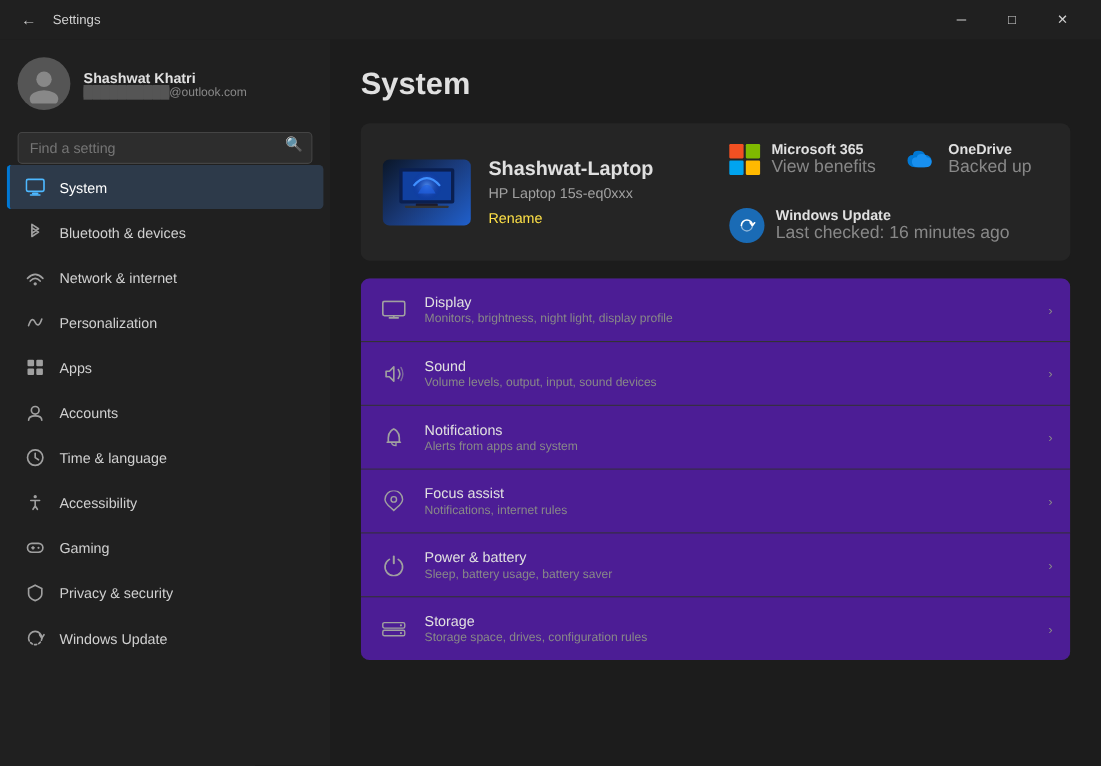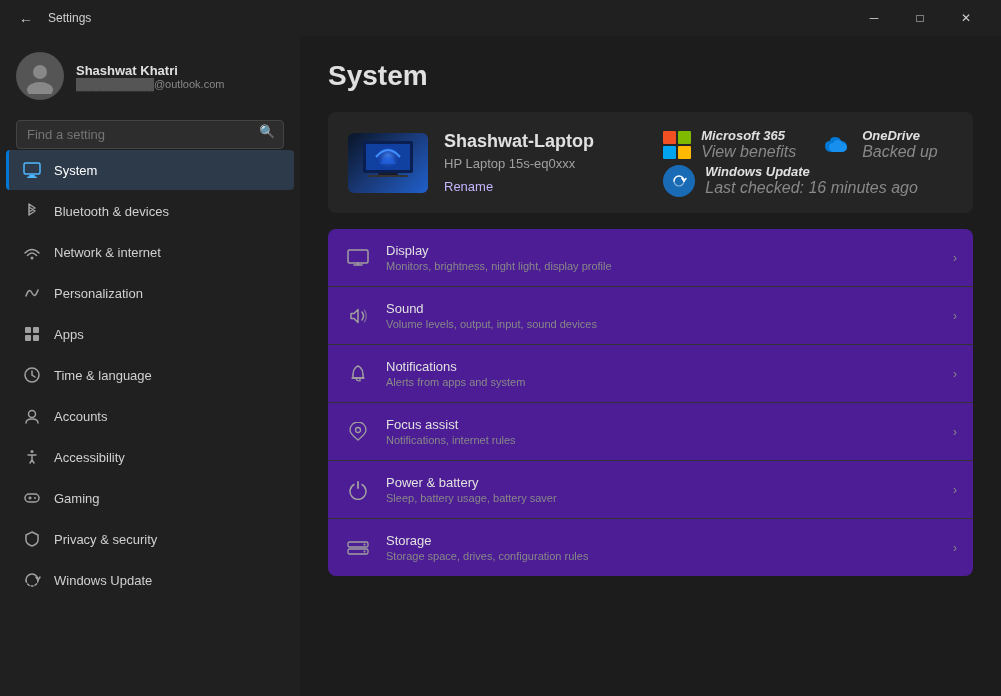--- a/index.html
+++ b/index.html
@@ -198,21 +198,21 @@
       border-radius: 6px;
       display: flex;
       align-items: center;
       justify-content: center;
       overflow: hidden;
     }
     .device-image svg { width: 60px; height: 50px; }
     .device-info { display: flex; flex-direction: column; gap: 4px; }
     .device-name { font-size: 18px; font-weight: 600; color: #e0e0e0; }
     .device-model { font-size: 13px; color: #a0a0a0; }
-    .device-rename { font-size: 13px; color: #c4b5fd; cursor: pointer; margin-top: 4px; }
+    .device-rename { font-size: 13px; color: #fde047; cursor: pointer; margin-top: 4px; }
     .device-app {
       display: flex;
       align-items: center;
       gap: 10px;
     }
     .win-update-icon {
       width: 32px;
       height: 32px;
       background: #1a6bb5;
       border-radius: 50%;
@@ -220,22 +220,21 @@
       align-items: center;
       justify-content: center;
       color: white;
       font-size: 16px;
     }
     .app-label { font-size: 13px; font-weight: 600; color: #e0e0e0; }
     .app-sublabel { font-size: 16px; color: #888; }
     .device-apps-grid {
       display: grid;
       grid-template-columns: 1fr 1fr;
-      gap: 3px 24px;
-      font-style: italic;
+      gap: 27px 24px;
     }
 
     
     .settings-row {
       background: #4c1d95;
       border-radius: 6px;
       display: flex;
       align-items: center;
       justify-content: space-between;
       padding: 14px 16px;
@@ -383,35 +382,35 @@
             <rect x="2" y="10" width="6" height="6" rx="1" fill="#a0a0a0"></rect>
             <rect x="10" y="10" width="6" height="6" rx="1" fill="#a0a0a0"></rect>
           </svg>
         </div>
         <span>Apps</span>
       </div>
 
       <div class="nav-item">
         <div class="nav-icon">
           <svg width="18" height="18" viewBox="0 0 18 18" fill="none">
+            <circle cx="9" cy="7" r="3.5" stroke="#a0a0a0" stroke-width="1.5" fill="none"></circle>
+            <path d="M3 16 Q3 12 9 12 Q15 12 15 16" stroke="#a0a0a0" stroke-width="1.5" fill="none" stroke-linecap="round"></path>
+          </svg>
+        </div>
+        <span>Accounts</span>
+      </div>
+
+      <div class="nav-item">
+        <div class="nav-icon">
+          <svg width="18" height="18" viewBox="0 0 18 18" fill="none">
             <circle cx="9" cy="9" r="7" stroke="#a0a0a0" stroke-width="1.5" fill="none"></circle>
             <path d="M9 5v4l3 2" stroke="#a0a0a0" stroke-width="1.5" fill="none" stroke-linecap="round"></path>
           </svg>
         </div>
         <span>Time &amp; language</span>
-      </div>
-
-      <div class="nav-item">
-        <div class="nav-icon">
-          <svg width="18" height="18" viewBox="0 0 18 18" fill="none">
-            <circle cx="9" cy="7" r="3.5" stroke="#a0a0a0" stroke-width="1.5" fill="none"></circle>
-            <path d="M3 16 Q3 12 9 12 Q15 12 15 16" stroke="#a0a0a0" stroke-width="1.5" fill="none" stroke-linecap="round"></path>
-          </svg>
-        </div>
-        <span>Accounts</span>
       </div>
 
       <div class="nav-item">
         <div class="nav-icon">
           <svg width="18" height="18" viewBox="0 0 18 18" fill="none">
             <circle cx="9" cy="3.5" r="1.5" fill="#a0a0a0"></circle>
             <path d="M5 7h8M9 7v5l-2 3M9 12l2 3" stroke="#a0a0a0" stroke-width="1.5" stroke-linecap="round" fill="none"></path>
           </svg>
         </div>
         <span>Accessibility</span>

